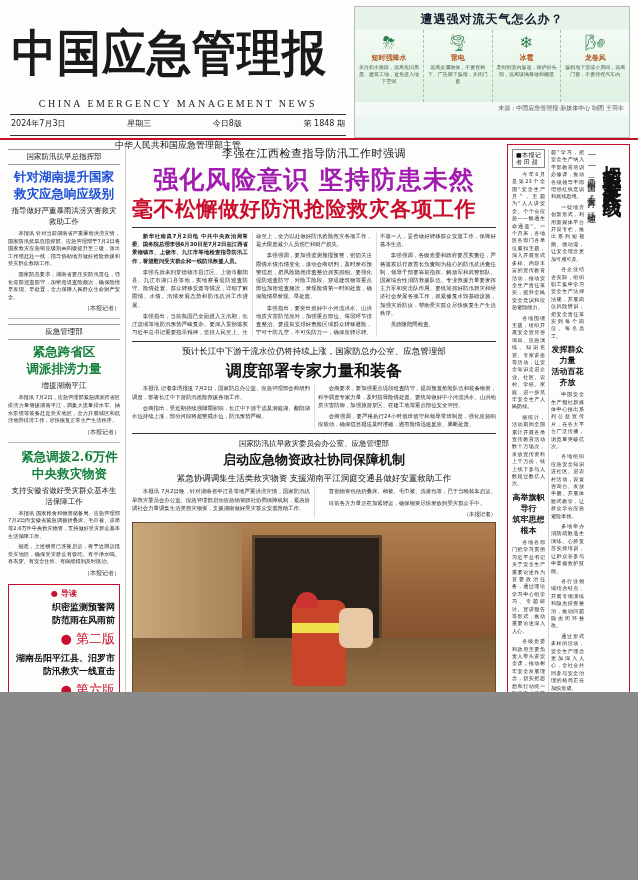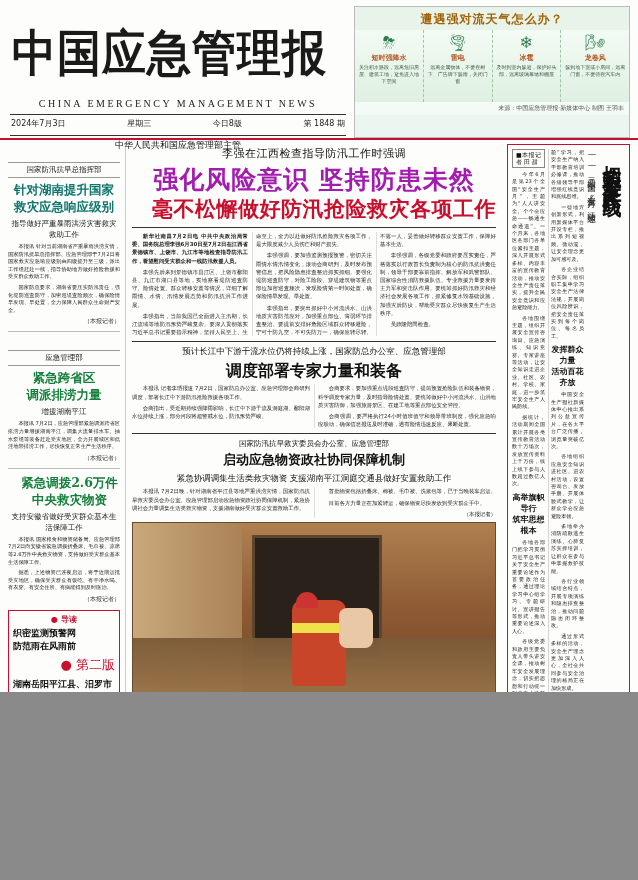--- a/index.html
+++ b/index.html
@@ -85,21 +85,21 @@
     border: 1px solid #bbb;
     background: #eaf6ef;
     position: relative;
     overflow: hidden;
   }
   .banner-head {
     background: #e8f4ea;
     text-align: center;
     font-size: 12px;
     font-weight: 700;
-    color: #a16207;
+    color: #0f172a;
     padding: 4px 0 2px 0;
     letter-spacing: 1px;
   }
   .banner-strip {
     display: flex;
     height: 72px;
     background: linear-gradient(#f3fbf4, #dff0e2);
   }
   .bn-cell {
     flex: 1;
@@ -168,21 +168,21 @@
     text-align: center;
     color: #a21caf;
     font-family: "DejaVu Serif", "Liberation Serif", serif;
     font-weight: 700;
     font-size: 25px;
     line-height: 30px;
     letter-spacing: 1px;
     margin-top: 4px;
   }
   .lead-h2 {
-    text-align: right;
+    text-align: left;
     color: #c8102e;
     font-family: "DejaVu Serif", "Liberation Serif", serif;
     font-weight: 700;
     font-size: 21px;
     line-height: 26px;
     letter-spacing: .5px;
     margin-top: 1px;
   }
   .rule-dbl {
     border-top: 1px solid #333;
@@ -200,21 +200,21 @@
     text-align: justify;
     color: #1c1c1c;
   }
   .cjk p { margin: 0 0 3px 0; text-indent: 2em; }
   .dateline { font-weight: 700; }
   .lc-title {
     text-align: center;
     font-weight: 700;
     font-size: 12.5px;
     line-height: 17px;
-    color: #0f766e;
+    color: #1d4ed8;
     margin: 3px 0;
     font-family: "DejaVu Serif", "Liberation Serif", serif;
   }
   .lc-title.red { color: #15803d; }
   .lc-sub {
     text-align: center;
     font-size: 7.5px;
     line-height: 11px;
     color: #222;
     margin-bottom: 3px;
@@ -233,37 +233,37 @@
     margin-top: 2px;
   }
   .hr-thin { border-top: 1px solid #bbb; margin: 5px 0; }
   .badge-org {
     text-align: center;
     font-size: 7.5px;
     color: #111;
     border-top: 1px solid #999;
     border-bottom: 1px solid #999;
     padding: 2px 0;
-    margin: 18px 0 3px 0;
+    margin: 5px 0 3px 0;
   }
   
   .index-box {
     border: 1px solid #c8102e;
     margin-top: 6px;
     padding: 3px 4px 5px 4px;
   }
   .index-tag {
     text-align: center;
     color: #c8102e;
     font-size: 8px;
     font-weight: 700;
     margin-bottom: 2px;
   }
   .index-item {
-    text-align: left;
+    text-align: right;
     font-size: 9px;
     font-weight: 700;
     line-height: 13px;
     color: #111;
   }
   .index-pg {
     text-align: right;
     font-size: 13px;
     color: #c8102e;
     margin: 3px 0 4px 0;

